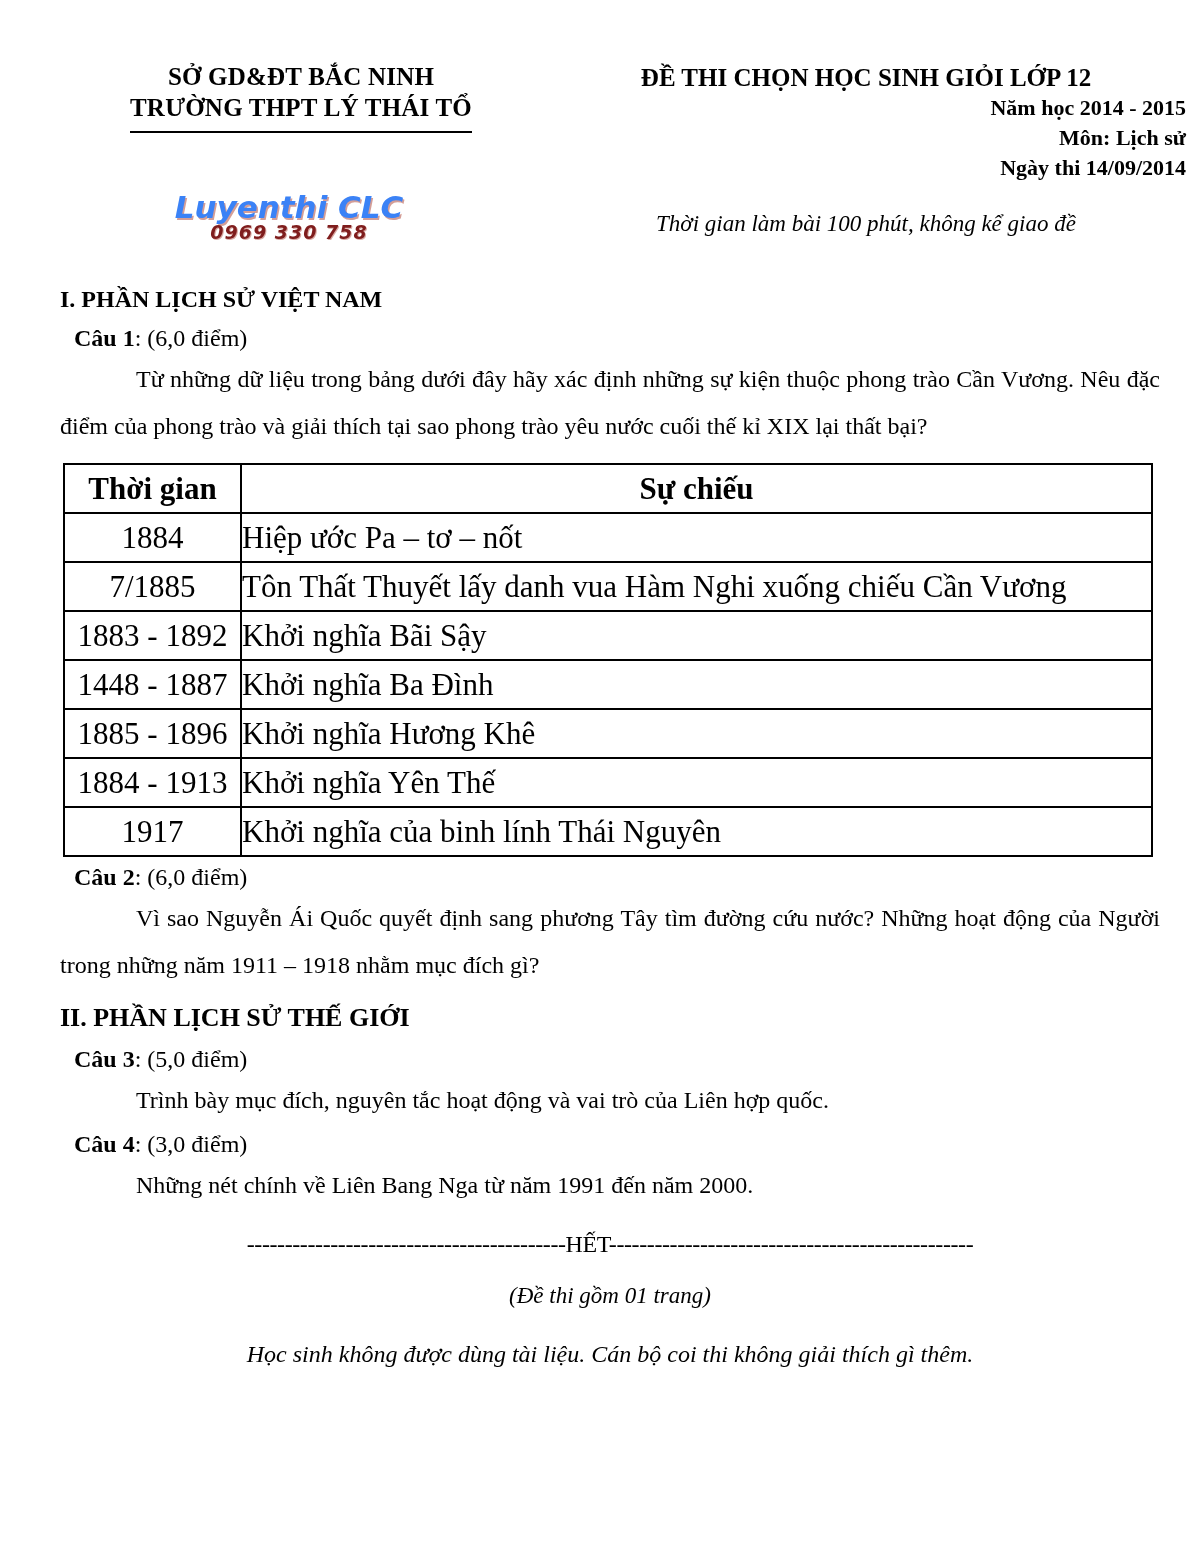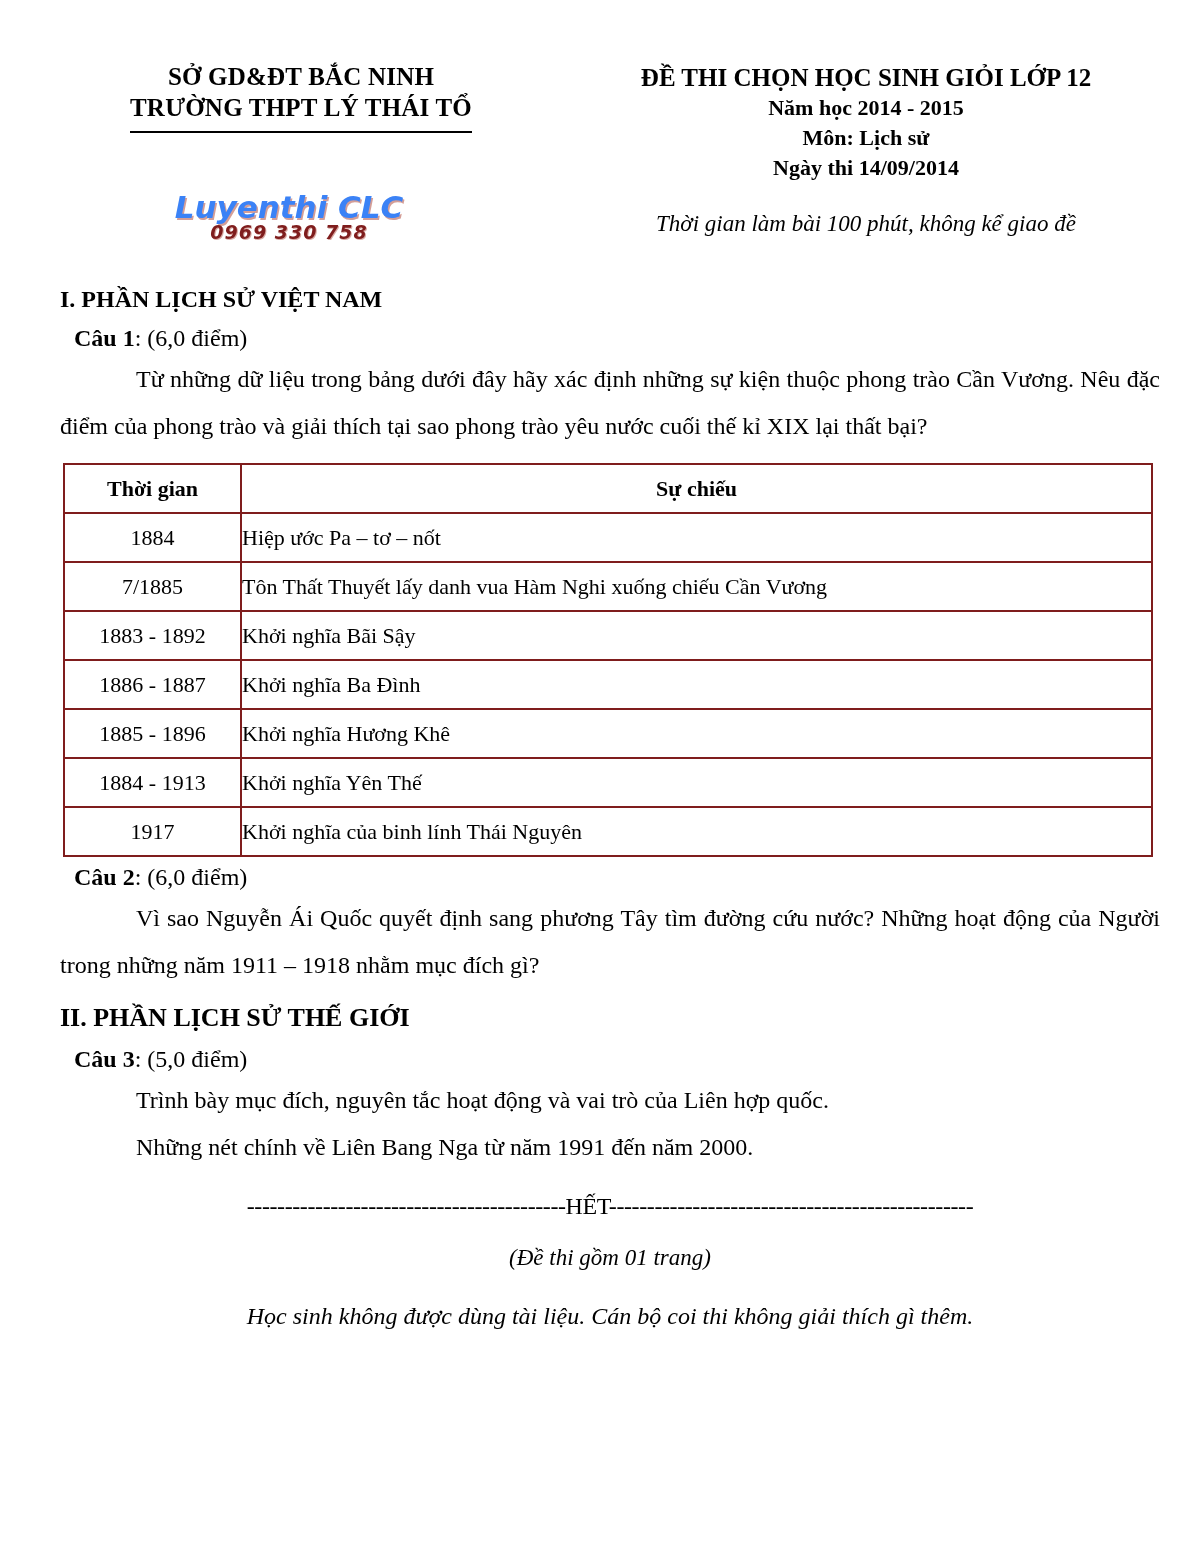--- a/index.html
+++ b/index.html
@@ -97,20 +97,21 @@
     font-size: 25px;
     font-weight: bold;
     line-height: 31px;
     white-space: nowrap;
   }
   .exam-sub {
     font-size: 22px;
     font-weight: bold;
     line-height: 30px;
     white-space: nowrap;
+    text-align: right;
   }
   .exam-time {
     margin-top: 26px;
     font-size: 23px;
     font-style: italic;
     line-height: 30px;
     white-space: nowrap;
   }
 
   
@@ -152,22 +153,22 @@
 
   
   .data-table {
     border-collapse: collapse;
     width: 1090px;
     margin: 13px 0 0 3px;
     table-layout: fixed;
   }
   .data-table th,
   .data-table td {
-    border: 2px solid #7f1d1d;
-    font-size: 22px;
+    border: 2px solid #000000;
+    font-size: 31px;
     padding: 0;
     height: 47px;
     vertical-align: middle;
     margin-top: 12px;
   }
   .data-table th {
     font-weight: bold;
     text-align: center;
   }
   .col-time { width: 175px; }
@@ -254,21 +255,21 @@
         </tr>
         <tr>
           <td class="td-time">7/1885</td>
           <td class="td-event">Tôn Thất Thuyết lấy danh vua Hàm Nghi xuống chiếu Cần Vương</td>
         </tr>
         <tr>
           <td class="td-time">1883 - 1892</td>
           <td class="td-event">Khởi nghĩa Bãi Sậy</td>
         </tr>
         <tr>
-          <td class="td-time">1886 - 1887</td>
+          <td class="td-time">1448 - 1887</td>
           <td class="td-event">Khởi nghĩa Ba Đình</td>
         </tr>
         <tr>
           <td class="td-time">1885 - 1896</td>
           <td class="td-event">Khởi nghĩa Hương Khê</td>
         </tr>
         <tr>
           <td class="td-time">1884 - 1913</td>
           <td class="td-event">Khởi nghĩa Yên Thế</td>
         </tr>
@@ -286,20 +287,23 @@
     <p class="para">Vì sao Nguyễn Ái Quốc quyết định sang phương Tây tìm đường cứu nước? Những hoạt động của Người trong những năm 1911 – 1918 nhằm mục đích gì?</p>
 
     <div class="section-head two">II. PHẦN LỊCH SỬ THẾ GIỚI</div>
 
     <div class="q-label">
       <b>Câu 3</b><span>: (5,0 điểm)</span>
     </div>
 
     <p class="para">Trình bày mục đích, nguyên tắc hoạt động và vai trò của Liên hợp quốc.</p>
 
+    <div class="q-label">
+      <b>Câu 4</b><span>: (3,0 điểm)</span>
+    </div>
 
     <p class="para">Những nét chính về Liên Bang Nga từ năm 1991 đến năm 2000.</p>
 
     <div class="footer">
       <div class="sep-line">------------------------------------------HẾT------------------------------------------------</div>
       <div class="pages-note">(Đề thi gồm 01 trang)</div>
       <div class="notice">Học sinh không được dùng tài liệu. Cán bộ coi thi không giải thích gì thêm.</div>
     </div>
 
   </div>

